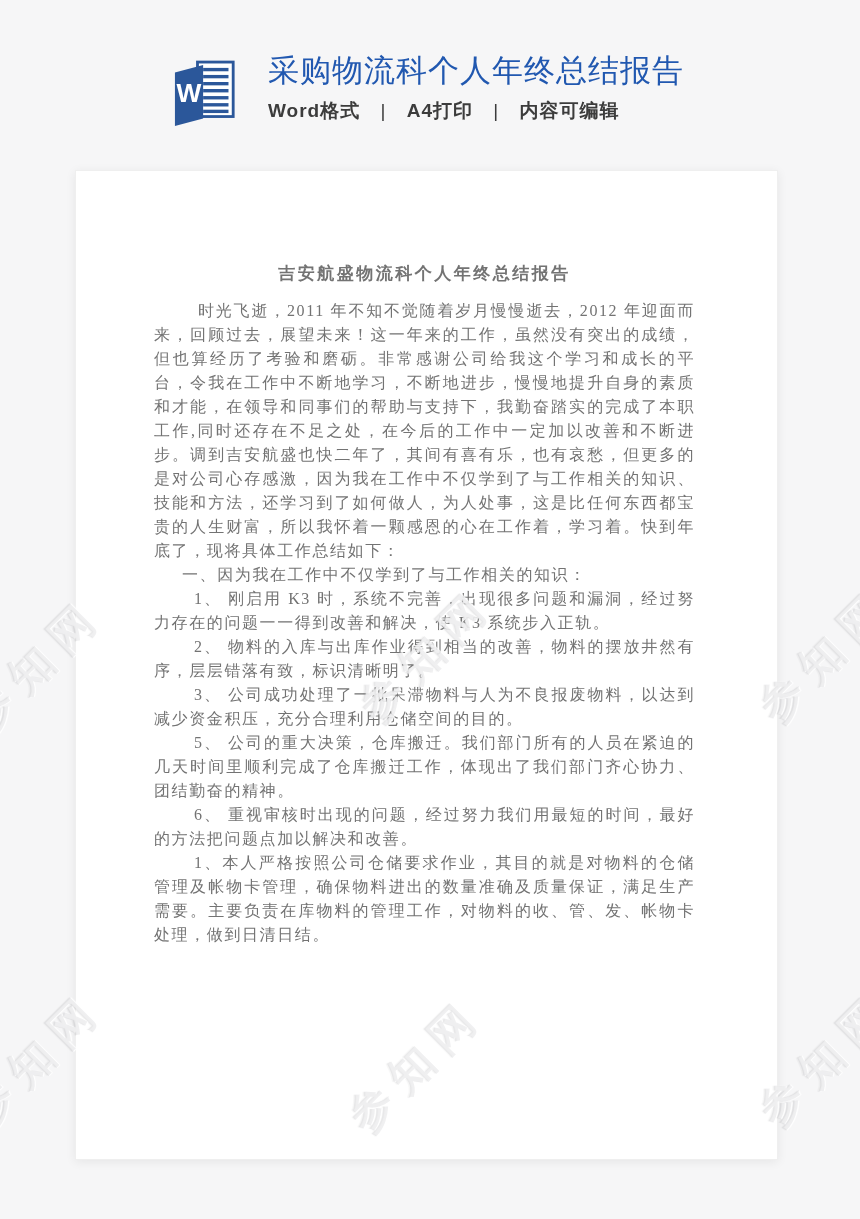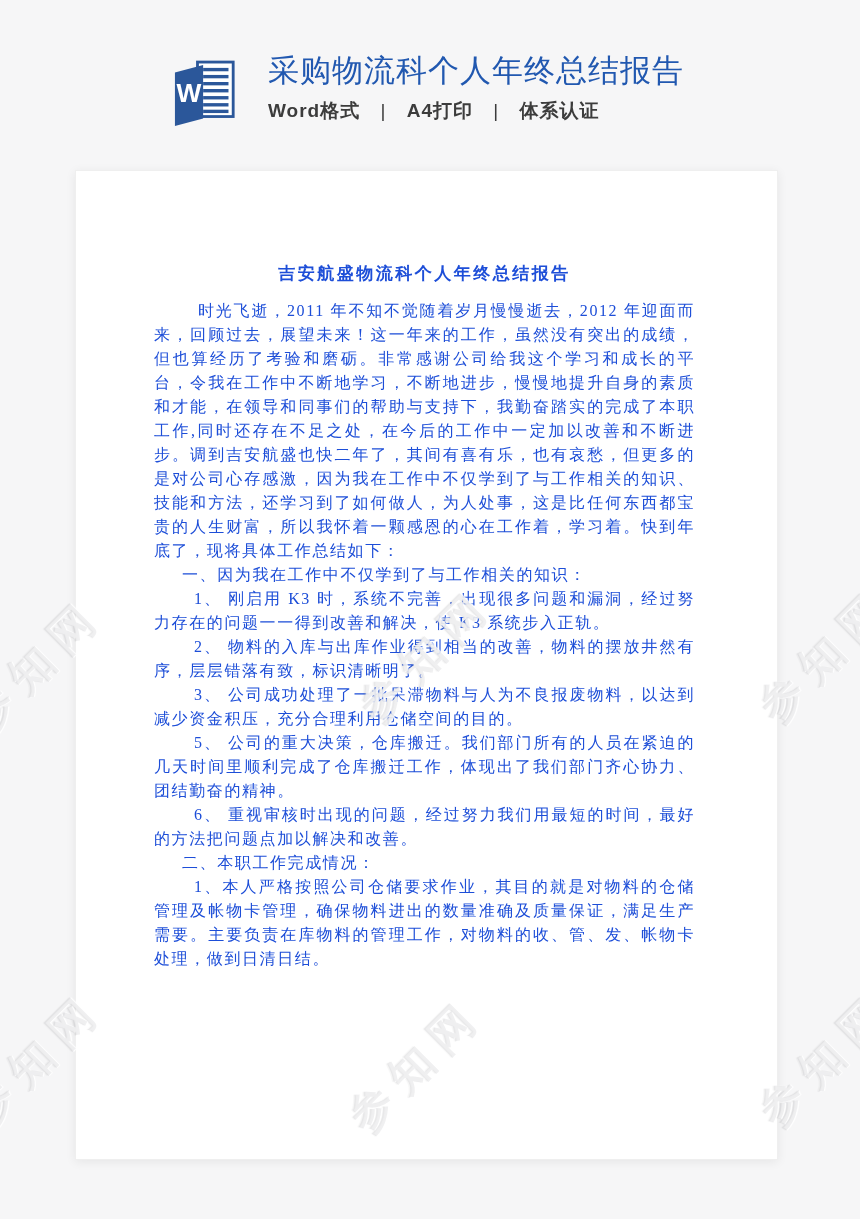--- a/index.html
+++ b/index.html
@@ -29,21 +29,21 @@
   
   .doc-page {
     position:absolute; left:75px; top:170px; width:703px; height:990px;
     background:#ffffff;
     border:1px solid #efefef;
     box-shadow:0 2px 10px rgba(0,0,0,0.07);
   }
   .doc-content {
     position:absolute; left:78px; right:82px; top:90px;
     font-family:"Liberation Serif","DejaVu Serif",serif;
-    color:#1d4ed8;
+    color:#737373;
   }
   .doc-title {
     text-align:center; font-weight:bold; font-size:17px;
     letter-spacing:2.5px; line-height:26px; margin-bottom:12px;
     white-space:nowrap;
   }
   .doc-content p {
     font-size:16px; line-height:24px; letter-spacing:1.6px;
     text-align:justify; text-indent:44px;
   }
@@ -85,36 +85,35 @@
     <text x="16" y="49" text-anchor="middle" fill="#ffffff" font-family="Liberation Sans, sans-serif" font-size="28" font-weight="bold">W</text>
   </svg>
 
   <div class="header-text">
     <div class="header-title">采购物流科个人年终总结报告</div>
     <div class="header-subtitle">
       <span>Word格式</span>
       <span class="divider">|</span>
       <span>A4打印</span>
       <span class="divider">|</span>
-      <span>体系认证</span>
+      <span>内容可编辑</span>
     </div>
   </div>
 </div>
 
 <div class="doc-page">
   <div class="doc-content">
     <div class="doc-title">吉安航盛物流科个人年终总结报告</div>
     <p>时光飞逝，2011 年不知不觉随着岁月慢慢逝去，2012 年迎面而来，回顾过去，展望未来！这一年来的工作，虽然没有突出的成绩，但也算经历了考验和磨砺。非常感谢公司给我这个学习和成长的平台，令我在工作中不断地学习，不断地进步，慢慢地提升自身的素质和才能，在领导和同事们的帮助与支持下，我勤奋踏实的完成了本职工作,同时还存在不足之处，在今后的工作中一定加以改善和不断进步。调到吉安航盛也快二年了，其间有喜有乐，也有哀愁，但更多的是对公司心存感激，因为我在工作中不仅学到了与工作相关的知识、技能和方法，还学习到了如何做人，为人处事，这是比任何东西都宝贵的人生财富，所以我怀着一颗感恩的心在工作着，学习着。快到年底了，现将具体工作总结如下：</p>
     <p class="sec">一、因为我在工作中不仅学到了与工作相关的知识：</p>
     <p class="item">1、 刚启用 K3 时，系统不完善，出现很多问题和漏洞，经过努力存在的问题一一得到改善和解决，使 K3 系统步入正轨。</p>
     <p class="item">2、 物料的入库与出库作业得到相当的改善，物料的摆放井然有序，层层错落有致，标识清晰明了。</p>
     <p class="item">3、 公司成功处理了一批呆滞物料与人为不良报废物料，以达到减少资金积压，充分合理利用仓储空间的目的。</p>
     <p class="item">5、 公司的重大决策，仓库搬迁。我们部门所有的人员在紧迫的几天时间里顺利完成了仓库搬迁工作，体现出了我们部门齐心协力、团结勤奋的精神。</p>
     <p class="item">6、 重视审核时出现的问题，经过努力我们用最短的时间，最好的方法把问题点加以解决和改善。</p>
-    <p class="sec">二、本职工作完成情况：</p>
     <p class="item">1、本人严格按照公司仓储要求作业，其目的就是对物料的仓储管理及帐物卡管理，确保物料进出的数量准确及质量保证，满足生产需要。主要负责在库物料的管理工作，对物料的收、管、发、帐物卡处理，做到日清日结。</p>
   </div>
 </div>
 
 <div class="wm wm-1">参知网</div>
 <div class="wm wm-2">参知网</div>
 <div class="wm wm-3">参知网</div>
 <div class="wm wm-4">参知网</div>
 <div class="wm wm-5">参知网</div>
 <div class="wm wm-6">参知网</div>

